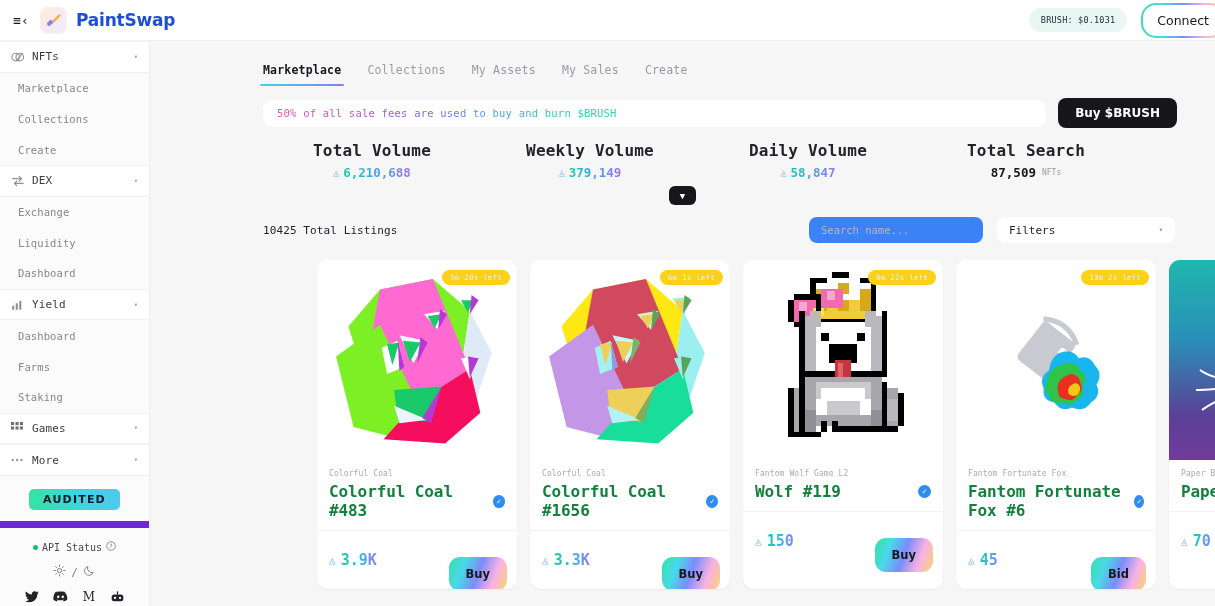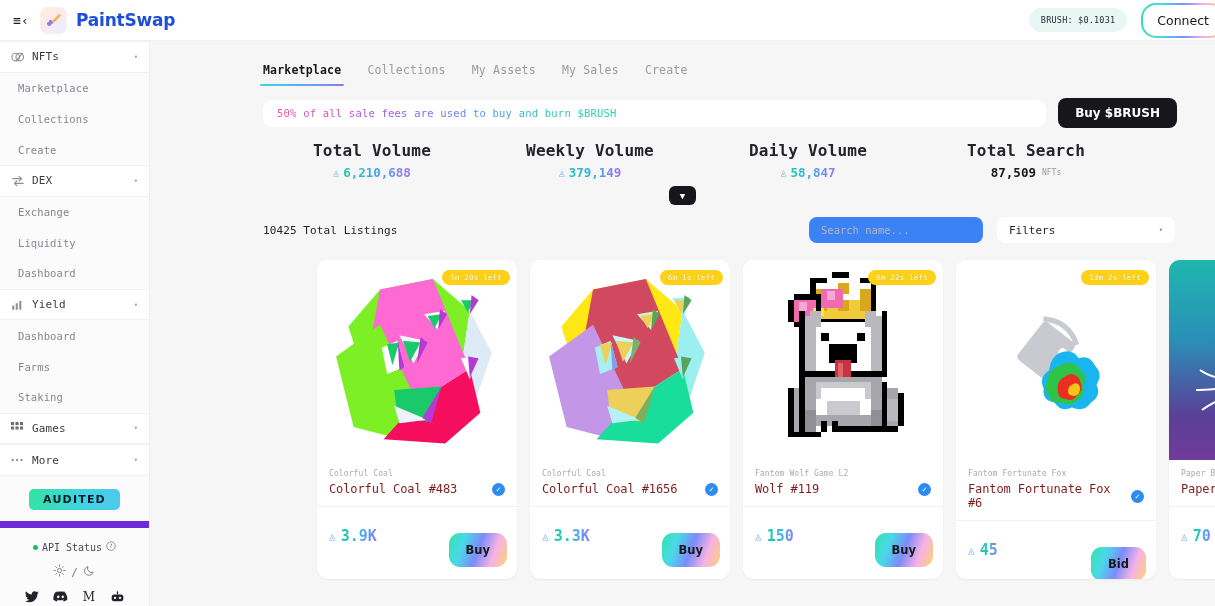--- a/index.html
+++ b/index.html
@@ -211,21 +211,21 @@
     position: absolute; top: 10px; right: 7px;
     background: #fdd117; color: #fff; border-radius: 9px;
     font-size: 7.5px; padding: 3px 8px; letter-spacing: 0.2px;
     white-space: nowrap; z-index: 3;
     text-shadow: 0 0 1px rgba(180,140,0,0.55);
   }
   .card-info { padding: 9px 12px 10px 12px; border-bottom: 1px solid #f2f2f4; }
   .card-collection { font-size: 8px; color: #a9a9b2; letter-spacing: 0.1px; }
   .card-title-row { display: flex; align-items: center; margin-top: 4px; }
   .card-title {
-    font-size: 12px; font-weight: 400; color: #7f1d1d; letter-spacing: -0.1px;
+    font-size: 16px; font-weight: 700; color: #15803d; letter-spacing: -0.1px;
   }
   .verified {
     margin-left: auto; width: 13px; height: 13px; border-radius: 50%;
     background: #2d8cf0; color: #fff; font-size: 8px;
     display: flex; align-items: center; justify-content: center;
   }
   .card-foot {
     height: 58px; display: flex; align-items: center;
     padding: 0 12px 0 12px;
   }

